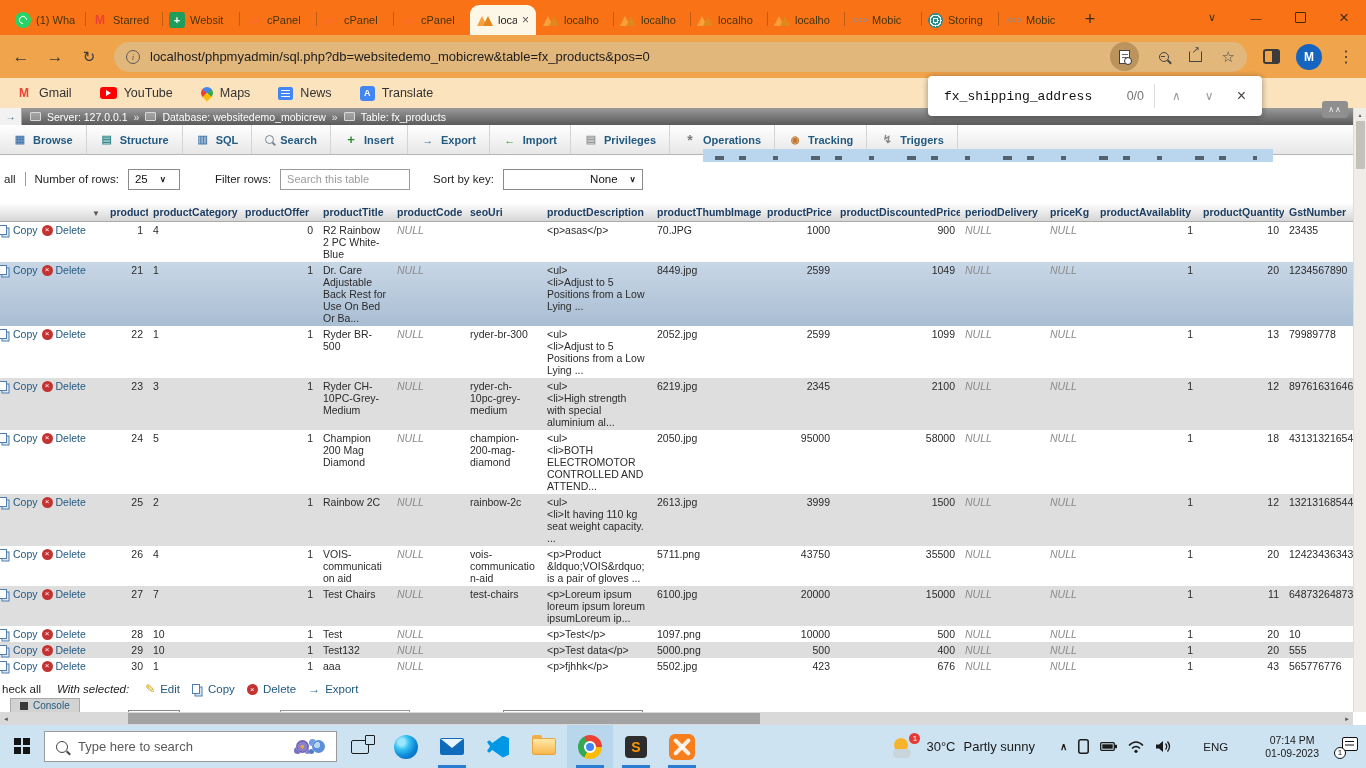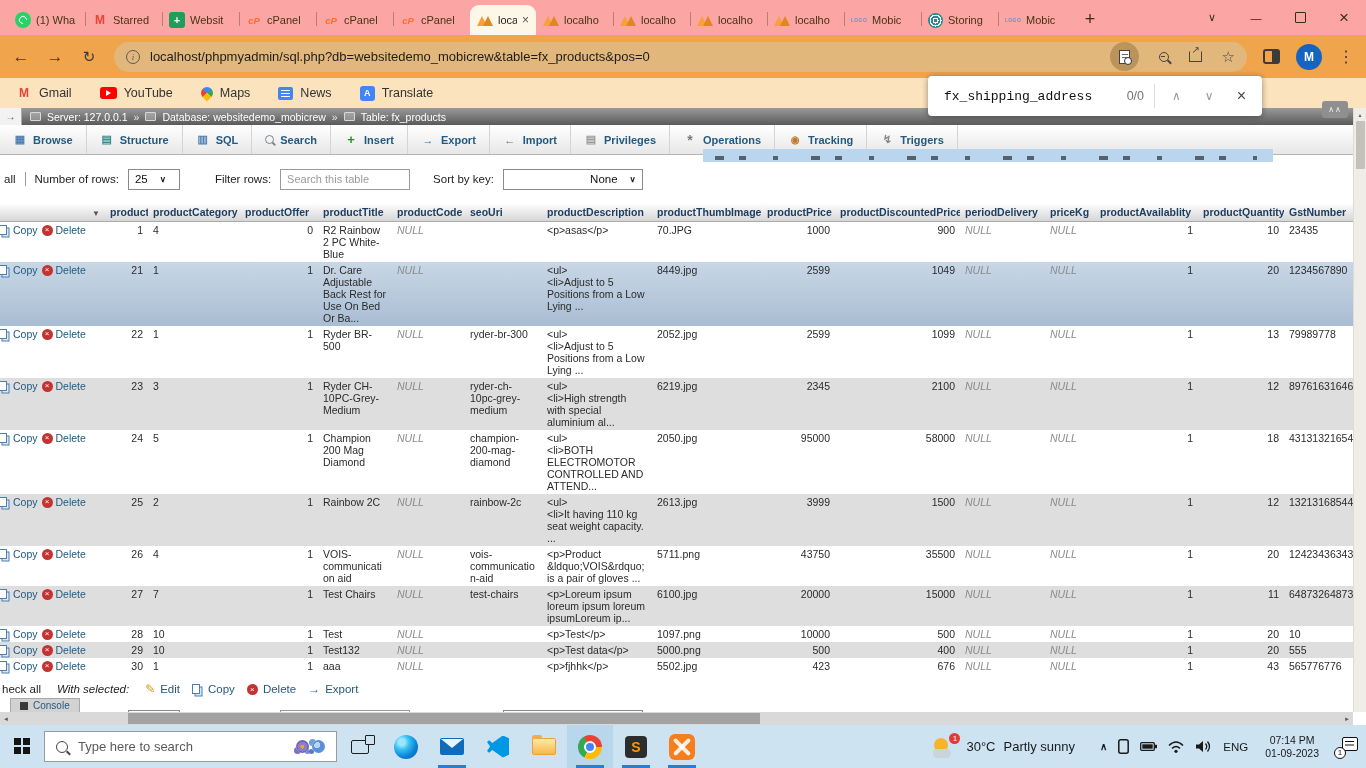--- a/index.html
+++ b/index.html
@@ -1,20 +1,20 @@
 <!DOCTYPE html>
 <html><head>
 <meta charset="utf-8">
 <style>
   *{box-sizing:border-box;margin:0;padding:0}
   body{width:1366px;height:768px;overflow:hidden;font-family:"Liberation Sans",sans-serif;background:#fff}
   .screen{position:relative;width:1366px;height:768px}
 
   
-  .tabbar{position:absolute;top:0;left:0;right:0;height:35px;background:#fca5a5;display:flex;align-items:flex-end;padding-left:8px}
+  .tabbar{position:absolute;top:0;left:0;right:0;height:35px;background:#f97316;display:flex;align-items:flex-end;padding-left:8px}
   .tabstrip{display:flex;align-items:flex-end;height:35px}
   .tab{height:30px;display:flex;align-items:center;gap:5px;padding:0 7px;width:77px;font-size:11px;color:#463411;position:relative;cursor:default}
   .tab:not(.active)+.tab:not(.active)::before{content:"";position:absolute;left:0;top:7px;bottom:9px;width:1px;background:rgba(80,50,10,.35)}
   .tab.active{background:#FDF7E8;border-radius:9px 9px 0 0;color:#222;width:66px}
   .tab .lbl{white-space:nowrap;overflow:hidden;flex:1}
   .tab .x{font-size:12px;color:#555;flex:0 0 auto}
   .tbicon{width:16px;height:16px;flex:0 0 auto;display:inline-flex;align-items:center;justify-content:center;position:relative}
   .whatsapp-icon{background:#25D366;border-radius:50%}
   .whatsapp-icon::after{content:"";width:6px;height:6px;border:1.6px solid #fff;border-radius:50%;border-right-color:transparent;transform:rotate(45deg)}
   .gmail-icon::before{content:"M";color:#EA4335;font-weight:bold;font-size:12px}
@@ -185,21 +185,21 @@
   .xampp-icon::after{transform:rotate(-45deg)}
   .tray{margin-left:auto;display:flex;align-items:center;gap:11px;padding-right:5px;color:#1a1a1a}
   .weather{display:flex;align-items:center;gap:8px;margin-right:14px}
   .wicon{width:26px;height:24px;position:relative}
   .wicon::before{content:"";position:absolute;left:2px;top:3px;width:14px;height:14px;border-radius:50%;background:#F7B32B}
   .wicon::after{content:"";position:absolute;left:1px;bottom:1px;width:18px;height:9px;border-radius:8px;background:#C9D4DB}
   .wbadge{position:absolute;right:-2px;top:-2px;width:11px;height:11px;border-radius:50%;background:#E53935;color:#fff;font-size:8px;display:flex;align-items:center;justify-content:center;z-index:2}
   .wtemp,.wcond{font-size:13px}
   .tray-chev{font-size:10px;font-weight:bold}
   .tray-chev::before{content:"∧"}
-  .eng{font-size:11.5px;margin:0 0}
+  .eng{font-size:11.5px;margin:0 20px}
   .clock{font-size:10.5px;line-height:13px;text-align:center;margin:8px 6px}
   .notif{position:relative;width:22px;height:20px;margin-right:3px}
   .notif .bubble{position:absolute;right:0;top:0;width:16px;height:14px;border:1.5px solid #111;border-radius:2px;background:#fff}
   .notif .bubble::after{content:"";position:absolute;left:2px;top:3px;width:9px;height:1.5px;background:#111;box-shadow:0 3.5px #111}
   .notif .badge{position:absolute;left:-2px;bottom:-2px;width:12px;height:12px;border:1px solid #111;border-radius:50%;background:#fff;color:#111;font-size:8px;display:flex;align-items:center;justify-content:center}
 </style>
 </head>
 <body>
 
 <div class="screen">

